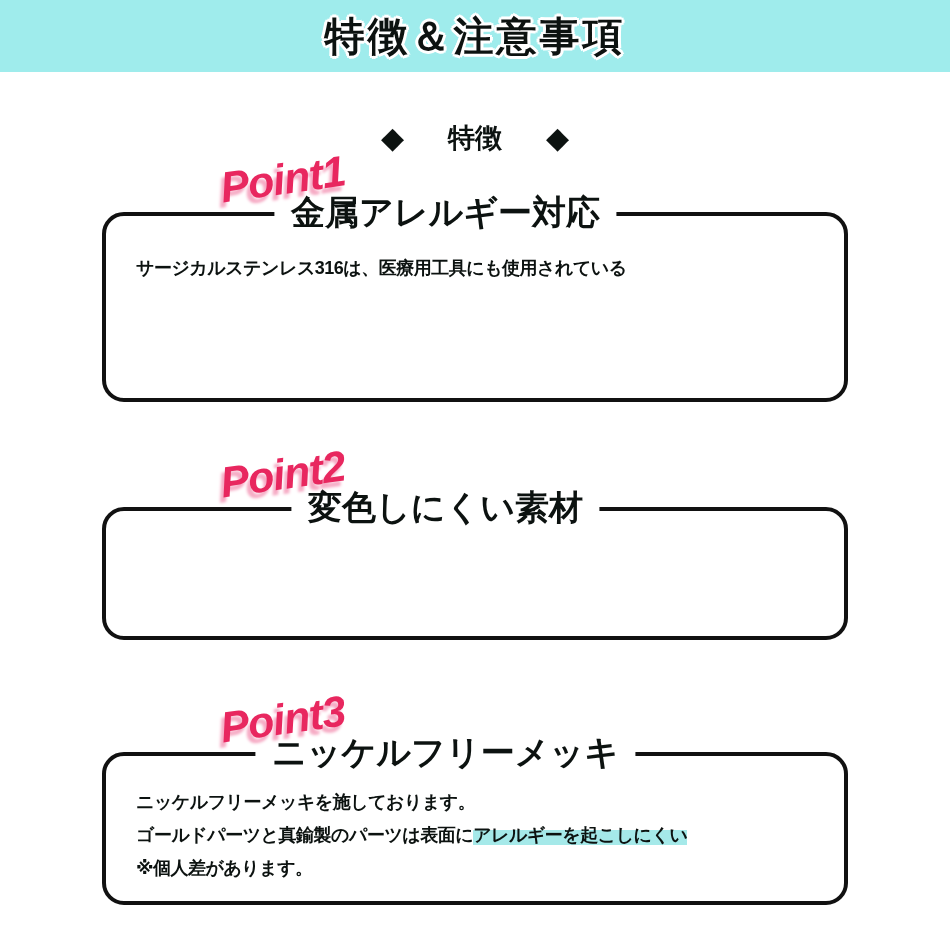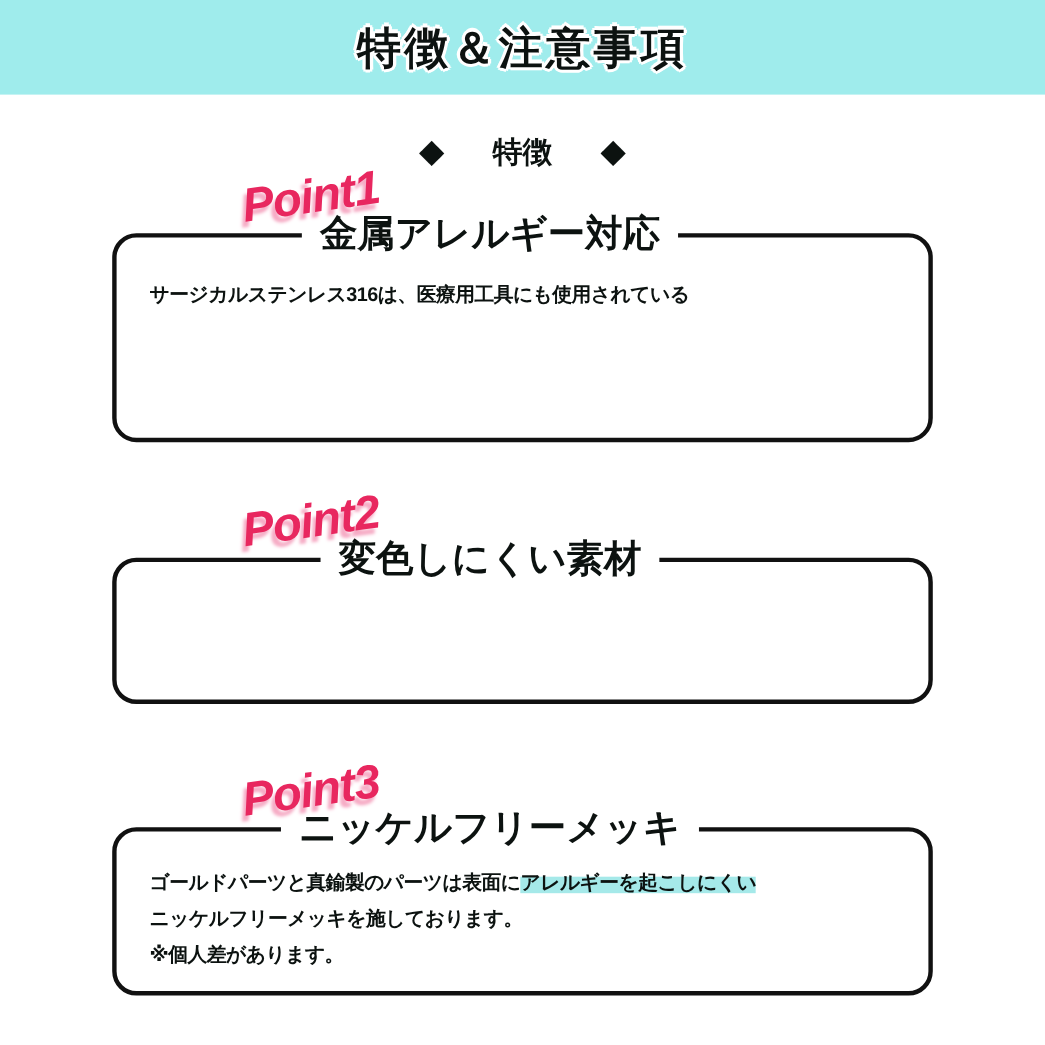--- a/index.html
+++ b/index.html
@@ -14,21 +14,21 @@
   html,body{margin:0;padding:0;}
   body{
     width:950px;height:950px;background:#ffffff;
     font-family:"Liberation Sans","DejaVu Sans",sans-serif;
     color:var(--text);
   }
   .canvas{position:relative;width:950px;height:950px;background:#ffffff;overflow:hidden;}
 
   
   .header{
-    position:absolute;top:0;left:0;width:950px;height:86px;
+    position:absolute;top:0;left:0;width:950px;height:72px;
     background:var(--header-bg);
     display:flex;align-items:center;justify-content:center;
   }
   .header-title{
     margin:0;font-size:40px;font-weight:bold;letter-spacing:3px;color:#0c1210;
     text-shadow:
       -3px 0 0 #fff, 3px 0 0 #fff, 0 -3px 0 #fff, 0 3px 0 #fff,
       -2px -2px 0 #fff, 2px -2px 0 #fff, -2px 2px 0 #fff, 2px 2px 0 #fff;
   }
 
@@ -105,20 +105,20 @@
     <div class="box">
       <h2 class="box-title">変色しにくい素材</h2>
     </div>
   </section>
 
   <section class="point point-3">
     <div class="badge">Point3</div>
     <div class="box">
       <h2 class="box-title">ニッケルフリーメッキ</h2>
       <div class="box-body">
+          <div class="line"><span>ニッケルフリーメッキを施しております。</span></div>
           <div class="line"><span>ゴールドパーツと真鍮製のパーツは表面に</span><span class="hl">アレルギーを起こしにくい</span></div>
-          <div class="line"><span>ニッケルフリーメッキを施しております。</span></div>
           <div class="line"><span>※個人差があります。</span></div>
         </div>
     </div>
   </section>
 
 </div>
 
 </body></html>

